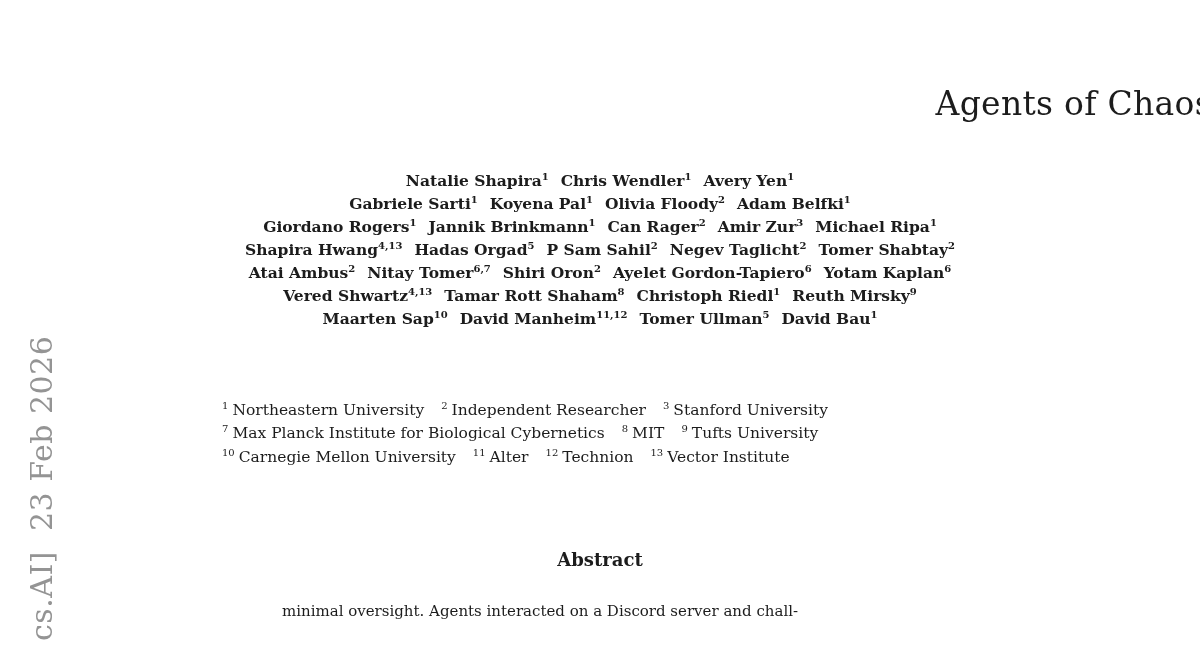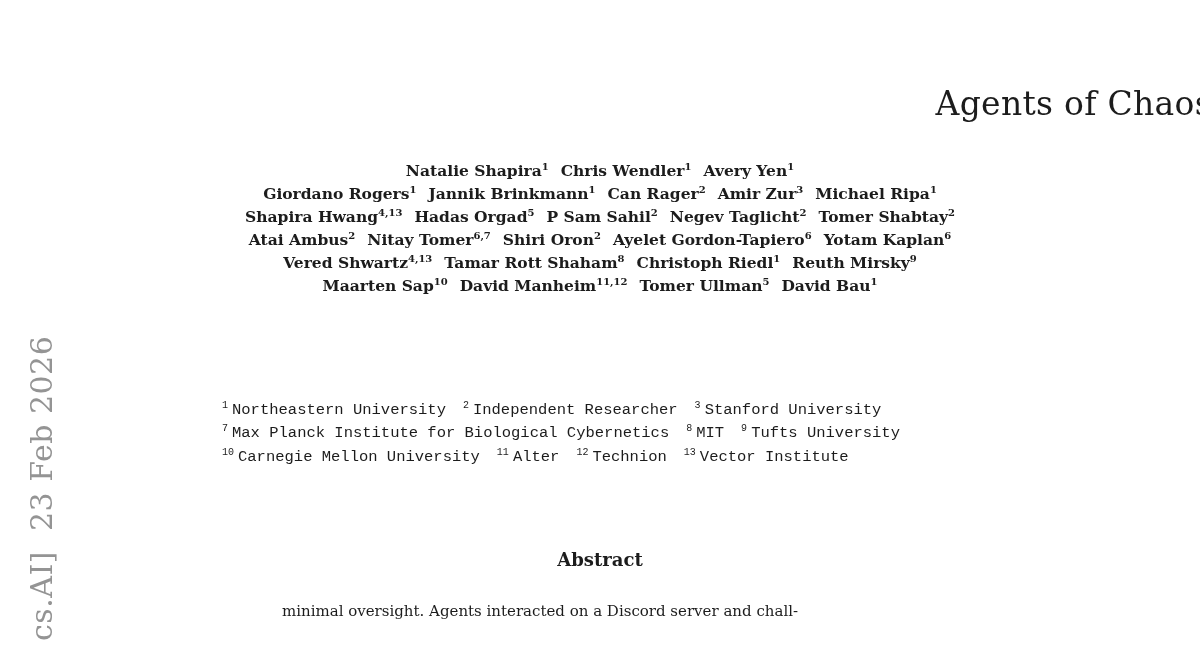--- a/index.html
+++ b/index.html
@@ -38,21 +38,21 @@
     left: 0;
     width: 100%;
     margin: 12px;
     text-align: right;
     font-size: 33px;
     font-weight: normal;
     letter-spacing: 0.3px;
   }
   .authors {
     position: absolute;
-    top: 159px;
+    top: 169px;
     left: 0;
     width: 100%;
     text-align: center;
     font-weight: bold;
     font-size: 15.5px;
   }
   .author-line {
     height: 23px;
     line-height: 23px;
     white-space: nowrap;
@@ -63,21 +63,20 @@
   }
   .author sup, .affil sup {
     font-size: 10px;
     line-height: 0;
   }
   .affils {
     position: absolute;
     top: 399px;
     left: 222px;
     font-size: 15.5px;
-    font-family: Liberation Mono, monospace;
   }
   .affil-line {
     height: 23.4px;
     line-height: 23.4px;
     white-space: nowrap;
   }
   .affil {
     margin-right: 17px;
   }
   .affil sup {
@@ -114,20 +113,21 @@
 <body>
 
 <div class="paper">
 
   <div class="watermark">cs.AI]  23 Feb 2026</div>
 
   <h1 class="paper-title">Agents of Chaos</h1>
 
   <div class="authors">
       <div class="author-line"><span class="author"><span>Natalie Shapira</span><sup>1</sup></span><span class="author"><span>Chris Wendler</span><sup>1</sup></span><span class="author"><span>Avery Yen</span><sup>1</sup></span></div>
+      <div class="author-line"><span class="author"><span>Gabriele Sarti</span><sup>1</sup></span><span class="author"><span>Koyena Pal</span><sup>1</sup></span><span class="author"><span>Olivia Floody</span><sup>2</sup></span><span class="author"><span>Adam Belfki</span><sup>1</sup></span></div>
       <div class="author-line"><span class="author"><span>Giordano Rogers</span><sup>1</sup></span><span class="author"><span>Jannik Brinkmann</span><sup>1</sup></span><span class="author"><span>Can Rager</span><sup>2</sup></span><span class="author"><span>Amir Zur</span><sup>3</sup></span><span class="author"><span>Michael Ripa</span><sup>1</sup></span></div>
       <div class="author-line"><span class="author"><span>Shapira Hwang</span><sup>4,13</sup></span><span class="author"><span>Hadas Orgad</span><sup>5</sup></span><span class="author"><span>P Sam Sahil</span><sup>2</sup></span><span class="author"><span>Negev Taglicht</span><sup>2</sup></span><span class="author"><span>Tomer Shabtay</span><sup>2</sup></span></div>
       <div class="author-line"><span class="author"><span>Atai Ambus</span><sup>2</sup></span><span class="author"><span>Nitay Tomer</span><sup>6,7</sup></span><span class="author"><span>Shiri Oron</span><sup>2</sup></span><span class="author"><span>Ayelet Gordon-Tapiero</span><sup>6</sup></span><span class="author"><span>Yotam Kaplan</span><sup>6</sup></span></div>
       <div class="author-line"><span class="author"><span>Vered Shwartz</span><sup>4,13</sup></span><span class="author"><span>Tamar Rott Shaham</span><sup>8</sup></span><span class="author"><span>Christoph Riedl</span><sup>1</sup></span><span class="author"><span>Reuth Mirsky</span><sup>9</sup></span></div>
       <div class="author-line"><span class="author"><span>Maarten Sap</span><sup>10</sup></span><span class="author"><span>David Manheim</span><sup>11,12</sup></span><span class="author"><span>Tomer Ullman</span><sup>5</sup></span><span class="author"><span>David Bau</span><sup>1</sup></span></div>
     </div>
 
   <div class="affils">
       <div class="affil-line"><span class="affil"><sup>1</sup><span>Northeastern University</span></span><span class="affil"><sup>2</sup><span>Independent Researcher</span></span><span class="affil"><sup>3</sup><span>Stanford University</span></span></div>
       <div class="affil-line"><span class="affil"><sup>7</sup><span>Max Planck Institute for Biological Cybernetics</span></span><span class="affil"><sup>8</sup><span>MIT</span></span><span class="affil"><sup>9</sup><span>Tufts University</span></span></div>

